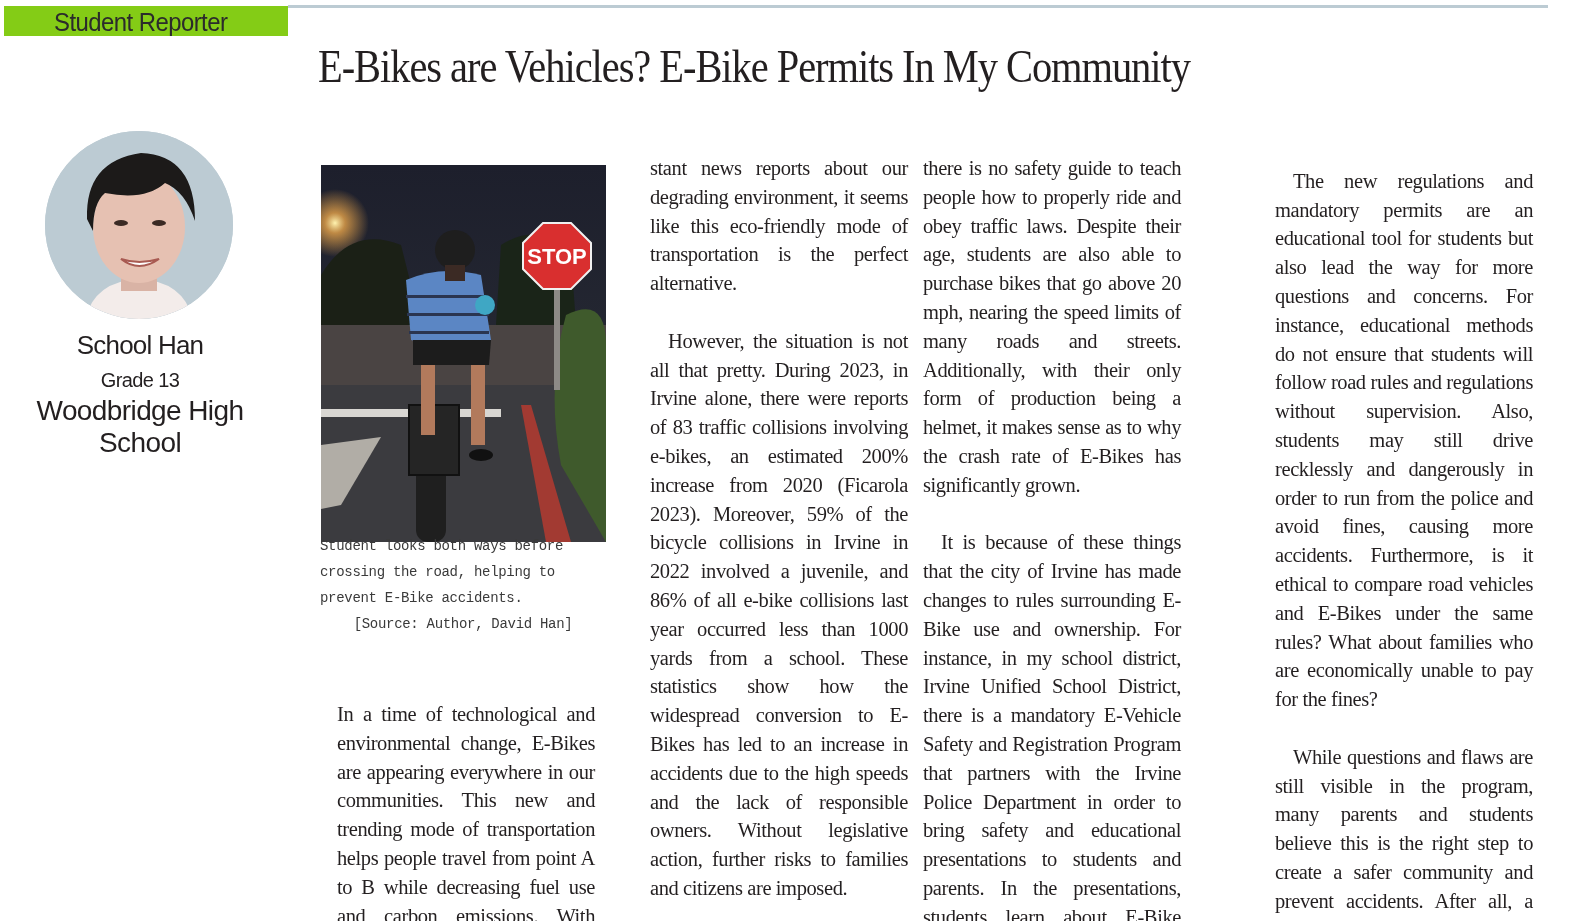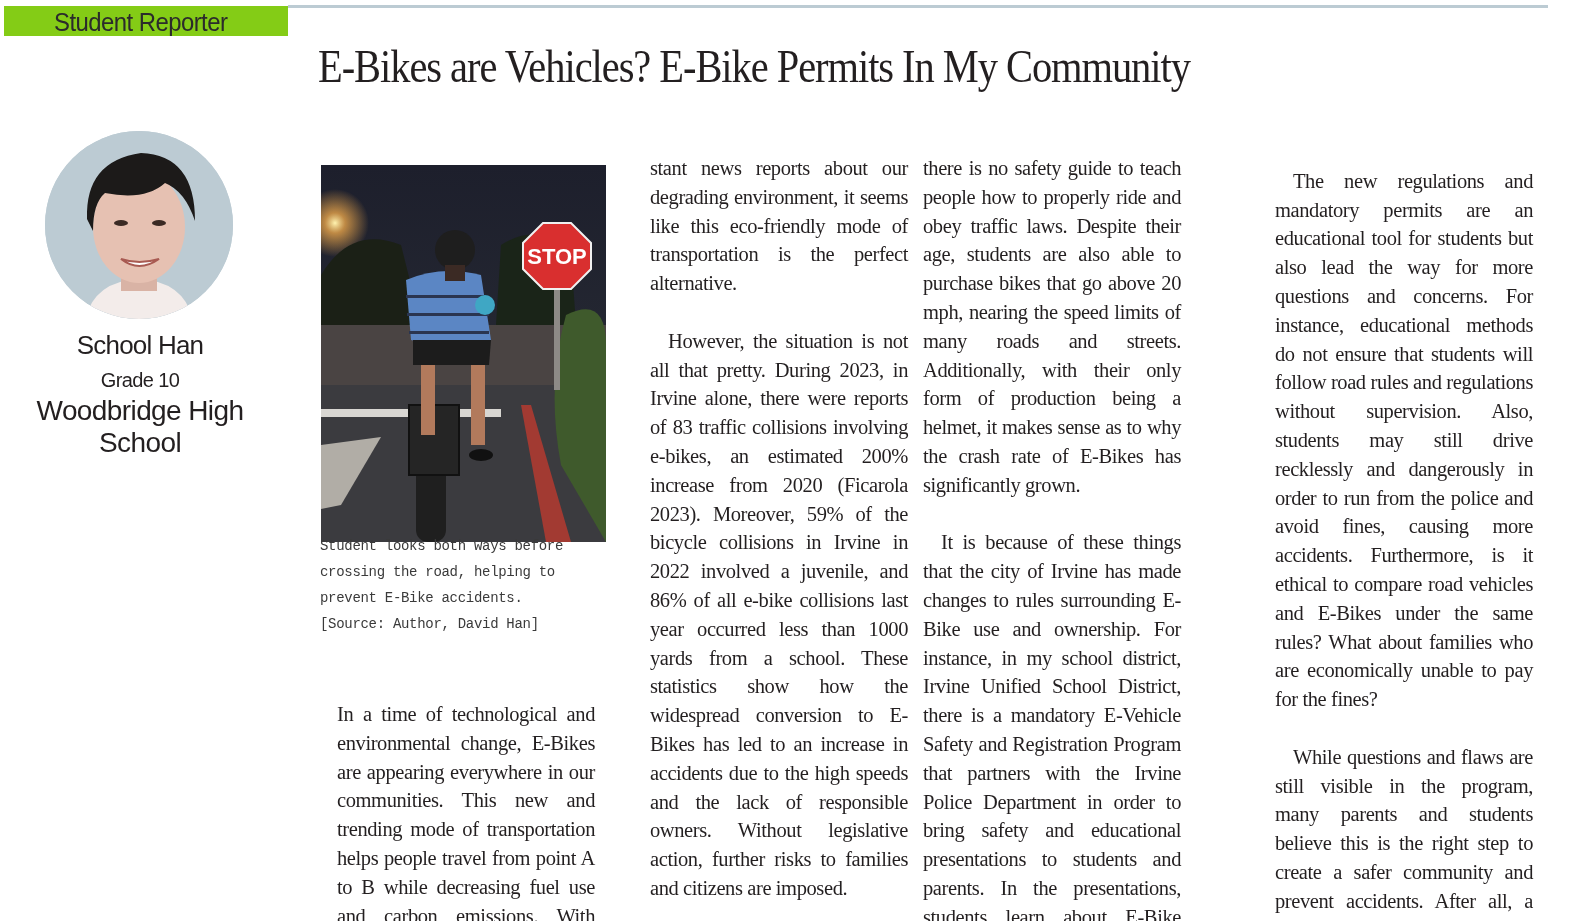--- a/index.html
+++ b/index.html
@@ -7,21 +7,21 @@
   .top-rule { position:absolute; left:288px; top:5px; width:1260px; height:3px; background:#bccbd3; }
   .section-tag { position:absolute; left:4px; top:6px; width:284px; height:30px; background:#84cc16; }
   .section-tag span { position:absolute; left:50px; top:1px; font-family:"Liberation Sans", sans-serif; font-size:26px; color:#2b2b2b; letter-spacing:-0.6px; transform:scaleX(0.92); transform-origin:left top; white-space:nowrap; }
   .headline { position:absolute; left:318px; top:40px; font-size:46px; white-space:nowrap; letter-spacing:-1.2px; transform:scaleX(0.88); transform-origin:left top; color:#231f20; }
   .avatar { position:absolute; left:45px; top:131px; width:188px; height:188px; border-radius:50%; background:#bccbd3; overflow:hidden; }
   .author-name { position:absolute; left:0; width:280px; top:330px; text-align:center; font-family:"Liberation Sans", sans-serif; font-size:26px; letter-spacing:-0.8px; color:#231f20; }
   .author-grade { position:absolute; left:0; width:280px; top:369px; text-align:center; font-family:"Liberation Sans", sans-serif; font-size:20px; letter-spacing:-0.6px; color:#231f20; }
   .author-school { position:absolute; left:0; width:280px; top:395px; text-align:center; font-family:"Liberation Sans", sans-serif; font-size:28px; letter-spacing:-0.6px; color:#231f20; }
   .photo { position:absolute; left:321px; top:145px; width:285px; height:377px; overflow:hidden; background:#737373;margin-top:20px; }
   .caption { position:absolute; left:320px; top:533px; width:286px; font-family:Liberation Mono, monospace; font-size:14px; line-height:26px; color:#3a3a3a; letter-spacing:-0.3px; }
-  .caption-source { text-align:left; display:block; }
+  .caption-source { text-align:center; display:block; }
   .col { position:absolute; width:290px; font-size:20.5px; line-height:28.8px; text-align:justify; color:#231f20; letter-spacing:-0.4px; }
   .col p { margin:16px; }
   .col p.indent { text-indent:18px; }
   .col p.gap { margin-top:28.8px; }
   .col1 { left:321px; top:684px; }
   .col2 { left:634px; top:138px; }
   .col3 { left:907px; top:138px; }
   .col4 { left:1259px; top:138px; }
 </style>
 </head>
@@ -40,21 +40,21 @@
     <path d="M40 188 Q50 150 94 148 Q138 150 148 188 Z" fill="#f3ecea"></path>
     <rect x="76" y="128" width="36" height="32" fill="#d9b3a5"></rect>
     <ellipse cx="94" cy="96" rx="46" ry="56" fill="#e6c1b2"></ellipse>
     <path d="M42 88 Q40 30 96 22 Q150 24 150 90 Q140 60 120 52 Q100 70 60 62 Q48 72 48 100 Z" fill="#1c1a19"></path>
     <ellipse cx="76" cy="92" rx="7" ry="3" fill="#3a2a24"></ellipse>
     <ellipse cx="114" cy="92" rx="7" ry="3" fill="#3a2a24"></ellipse>
     <path d="M76 128 Q94 142 114 128 Q94 134 76 128 Z" fill="#ffffff" stroke="#a85a52" stroke-width="2"></path>
   </svg>
 </div>
 <div class="author-name">School Han</div>
-<div class="author-grade">Grade 10</div>
+<div class="author-grade">Grade 13</div>
 <div class="author-school">Woodbridge High School</div>
 
 <div class="photo">
   <svg width="285" height="377" viewBox="0 0 285 377">
     <defs>
       <linearGradient id="sky" x1="0" y1="0" x2="0" y2="1">
         <stop offset="0" stop-color="#1d1f2c"></stop>
         <stop offset="1" stop-color="#2c3038"></stop>
       </linearGradient>
       <radialGradient id="lamp" cx="0.5" cy="0.5" r="0.5">

